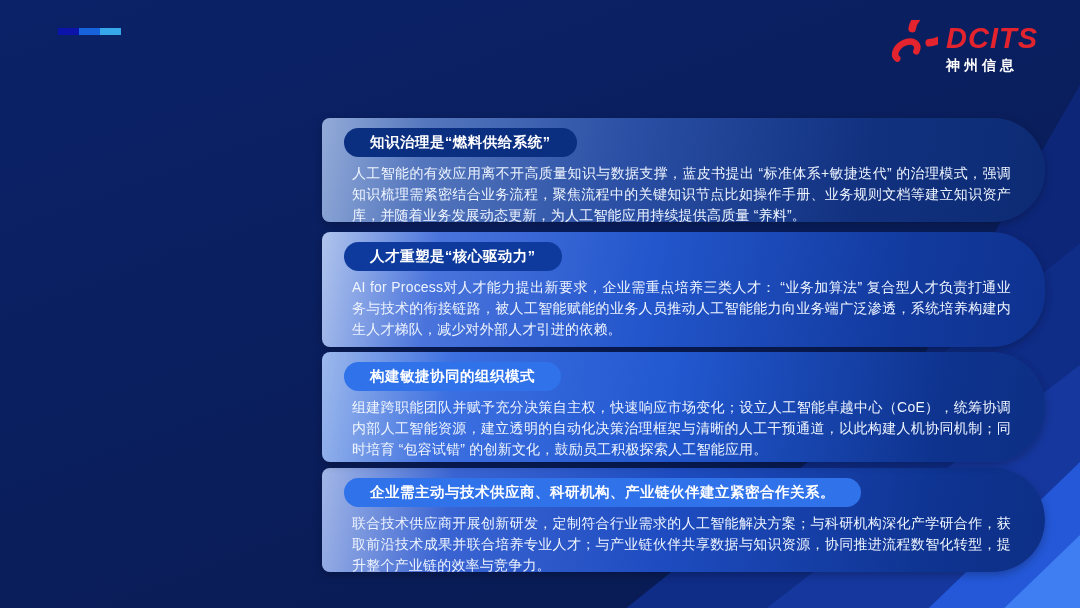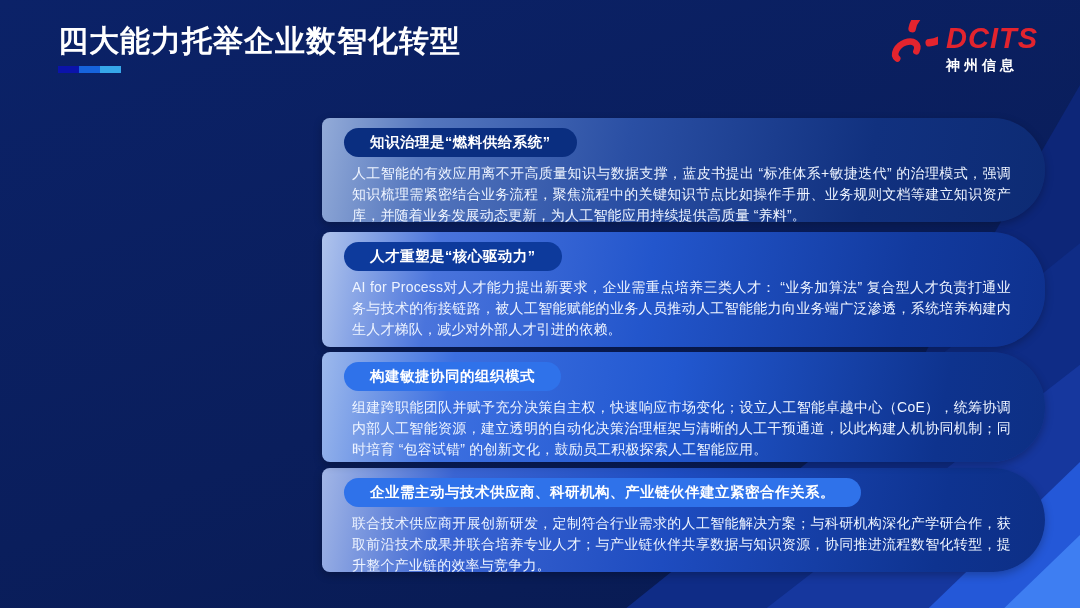--- a/index.html
+++ b/index.html
@@ -86,21 +86,20 @@
 
 <div class="slide">
 
   <div class="deco deco-0"></div>
   <div class="deco deco-1"></div>
   <div class="deco deco-2"></div>
   <div class="deco deco-3"></div>
   <div class="deco deco-4"></div>
 
   <div class="title-wrap">
-    <h1>四大能力托举企业数智化转型</h1>
     <div class="underline">
       <span class="u1"></span>
       <span class="u2"></span>
       <span class="u3"></span>
     </div>
   </div>
 
   <div class="logo">
     <svg width="64" height="58" viewBox="-32 -28 64 56">
       <g transform="rotate(-32)" stroke="#e3242e" fill="none" stroke-linecap="round">

